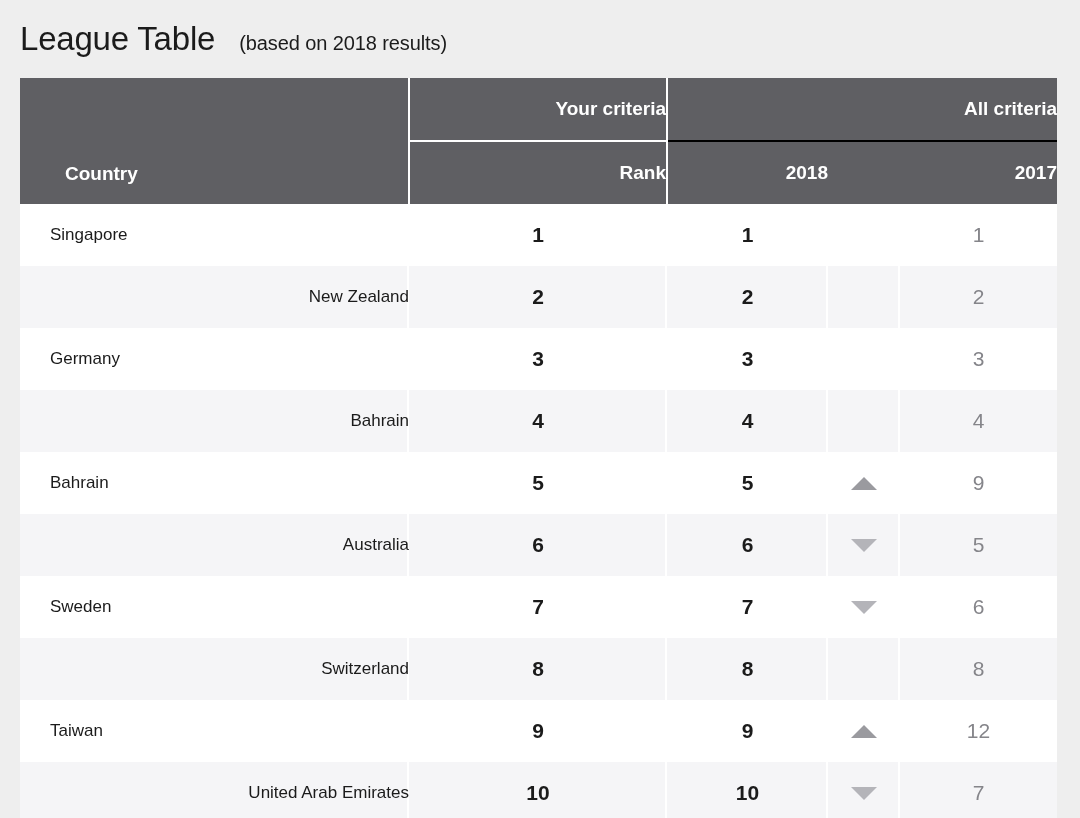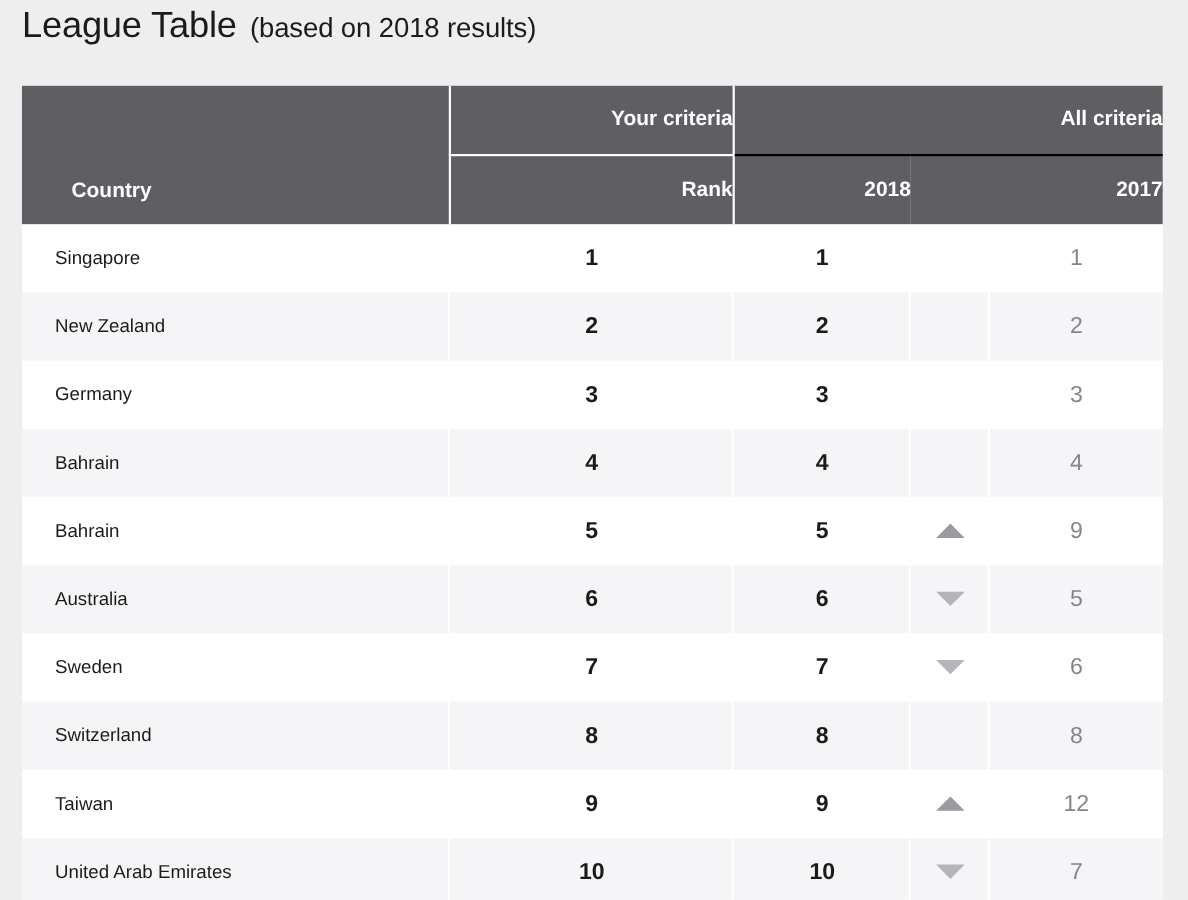--- a/index.html
+++ b/index.html
@@ -17,37 +17,37 @@
     position: relative;
     width: 1080px;
     height: 818px;
     background: #eeeeee;
   }
 
   
   .title-bar {
     position: absolute;
     left: 20px;
-    top: 4px;
+    top: 20px;
     height: 52px;
     display: flex;
     align-items: baseline;
     white-space: nowrap;
   }
   .title-main {
     font-size: 33px;
     font-weight: 400;
     color: #1b1b1b;
     letter-spacing: -0.2px;
   }
   .title-sub {
-    font-size: 25px;
+    font-size: 20px;
     font-weight: 400;
     color: #1b1b1b;
-    margin-left: 12px;
+    margin-left: 24px;
     letter-spacing: -0.1px;
   }
 
   
   .table-wrap {
     position: absolute;
     left: 20px;
     top: 78px;
     width: 1037px;
     background: #ffffff;
@@ -135,21 +135,21 @@
     font-weight: 400;
     font-size: 21px;
     color: #85858a;
   }
   td.cell-arrow {
     text-align: center;
     vertical-align: middle;
   }
 
   
-  tbody tr.striped td.cell-country { box-shadow: inset -2px 0 0 #ffffff; }
+  tbody tr.striped td.cell-country { box-shadow: inset -2px 0 0 #ffffff; text-align: right; }
   tbody tr.striped td.cell-rank    { box-shadow: inset -2px 0 0 #ffffff; }
   tbody tr.striped td.cell-2018    { box-shadow: inset -2px 0 0 #ffffff; }
   tbody tr.striped td.cell-arrow   { box-shadow: inset -2px 0 0 #ffffff; }
 
   
   .arrow {
     display: inline-block;
     width: 0;
     height: 0;
     line-height: 0;

